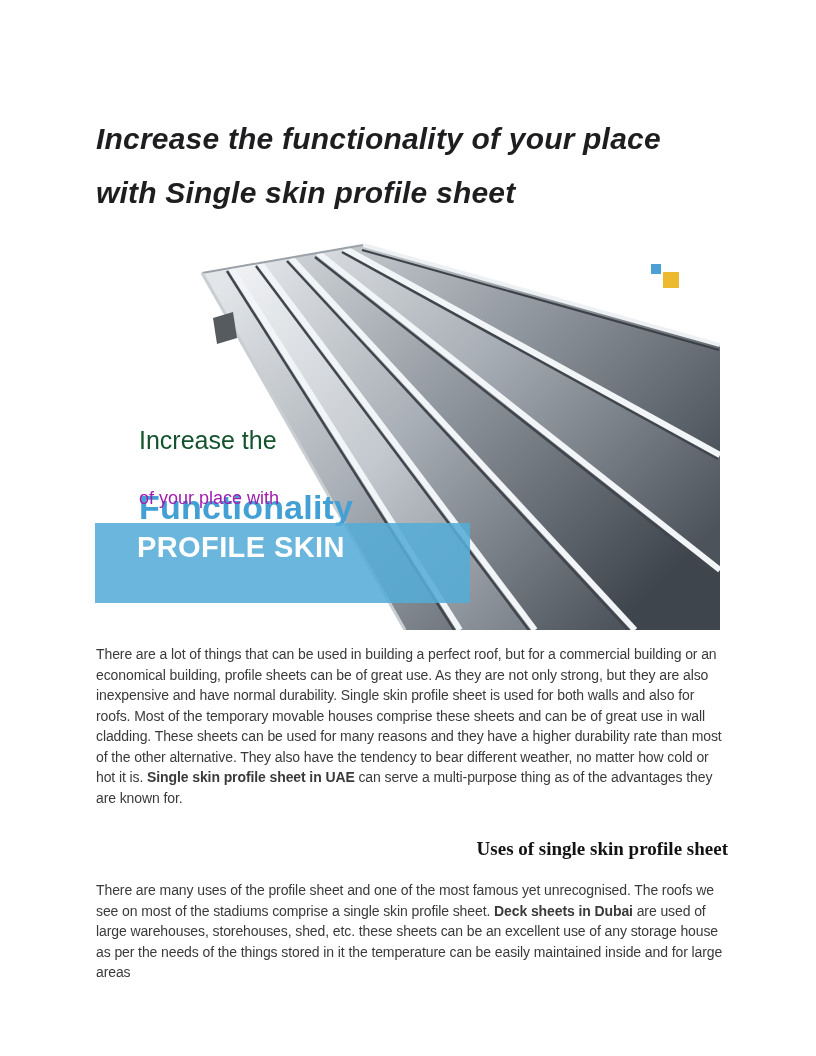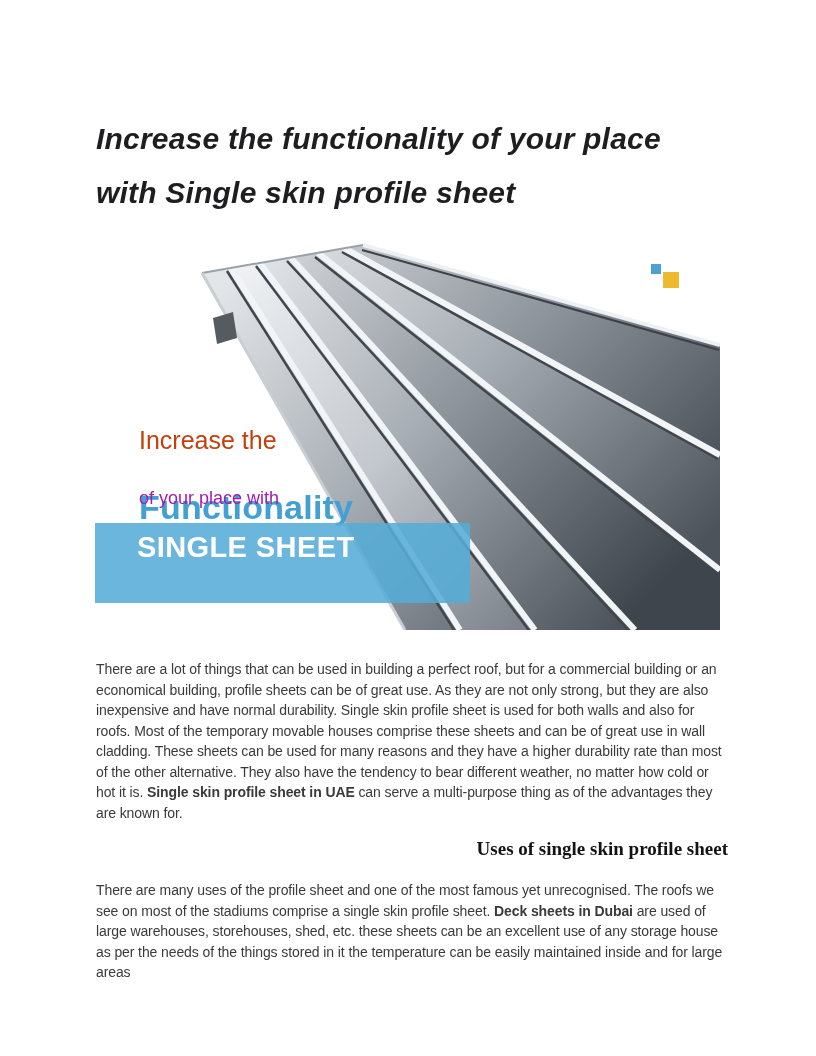--- a/index.html
+++ b/index.html
@@ -18,39 +18,39 @@
   .hero {
     position: absolute; left: 95px; top: 240px;
     width: 625px; height: 390px;
     background: #ffffff; overflow: hidden;
   }
   .hero svg { position: absolute; left: 0; top: 0; }
   .deco-square { position: absolute; }
   .sq-blue  { left: 556px; top: 24px; width: 10px; height: 10px; }
   .sq-yellow{ left: 568px; top: 32px; width: 16px; height: 16px; }
   .overlay-line { position: absolute; left: 44px; white-space: nowrap; }
-  .ov1 { top: 186px; font-size: 25px; color: #c2410c; font-weight: 400; }
+  .ov1 { top: 186px; font-size: 25px; color: #14532d; font-weight: 400; }
   .ov2 { top: 225px; font-size: 34px; font-weight: 700; letter-spacing: 0.2px; margin-top: 23px; }
   .ov3 { top: 248px; font-size: 18px; color: #a21caf; font-weight: 400; }
   .banner {
     position: absolute; left: 0; top: 283px;
     width: 375px; height: 80px;
     background: rgba(85, 172, 215, 0.88);
   }
   .banner-text {
     position: absolute; left: 42px; top: 9px;
     font-size: 29px; font-weight: 700; line-height: 30px;
     color: #ffffff; letter-spacing: 0.4px; white-space: nowrap;
   }
   .body-para {
     position: absolute; left: 96px; width: 632px;
     font-size: 14px; line-height: 20.5px; letter-spacing: -0.1px;
     color: #3a3a3a;
   }
-  .para-1 { top: 645px; }
+  .para-1 { top: 630px; }
   .para-2 { top: 866px; }
   .section-heading {
     position: absolute; left: 96px; top: 820px; width: 632px;
     font-family: "Liberation Serif", serif;
     font-size: 19px; font-weight: 700; line-height: 26px;
     color: #131313;
     text-align: right;
   }
 </style>
 </head>
@@ -114,21 +114,21 @@
 
   <div class="deco-square sq-blue" style="background-color: rgb(77, 160, 212);"></div>
   <div class="deco-square sq-yellow" style="background-color: rgb(237, 185, 46);"></div>
 
   <div class="overlay-line ov1">Increase the</div>
   <div class="overlay-line ov2" style="color: rgb(66, 160, 213);">Functionality</div>
   <div class="overlay-line ov3">of your place with</div>
 
   <div class="banner">
     <div class="banner-text">
-      <div>SINGLE SHEET</div>
+      <div>PROFILE SKIN</div>
     </div>
   </div>
 </div>
 
 <p class="body-para para-1"><span>There are a lot of things that can be used in building a perfect roof, but for a commercial building or an economical building, profile sheets can be of great use. As they are not only strong, but they are also inexpensive and have normal durability. Single skin profile sheet is used for both walls and also for roofs. Most of the temporary movable houses comprise these sheets and can be of great use in wall cladding. These sheets can be used for many reasons and they have a higher durability rate than most of the other alternative. They also have the tendency to bear different weather, no matter how cold or hot it is. </span><span style="font-weight: 700;">Single skin profile sheet in UAE</span><span> can serve a multi-purpose thing as of the advantages they are known for.</span></p>
 
 <h2 class="section-heading">Uses of single skin profile sheet</h2>
 
 <p class="body-para para-2"><span>There are many uses of the profile sheet and one of the most famous yet unrecognised. The roofs we see on most of the stadiums comprise a single skin profile sheet. </span><span style="font-weight: 700;">Deck sheets in Dubai</span><span> are used of large warehouses, storehouses, shed, etc. these sheets can be an excellent use of any storage house as per the needs of the things stored in it the temperature can be easily maintained inside and for large areas</span></p>
 

